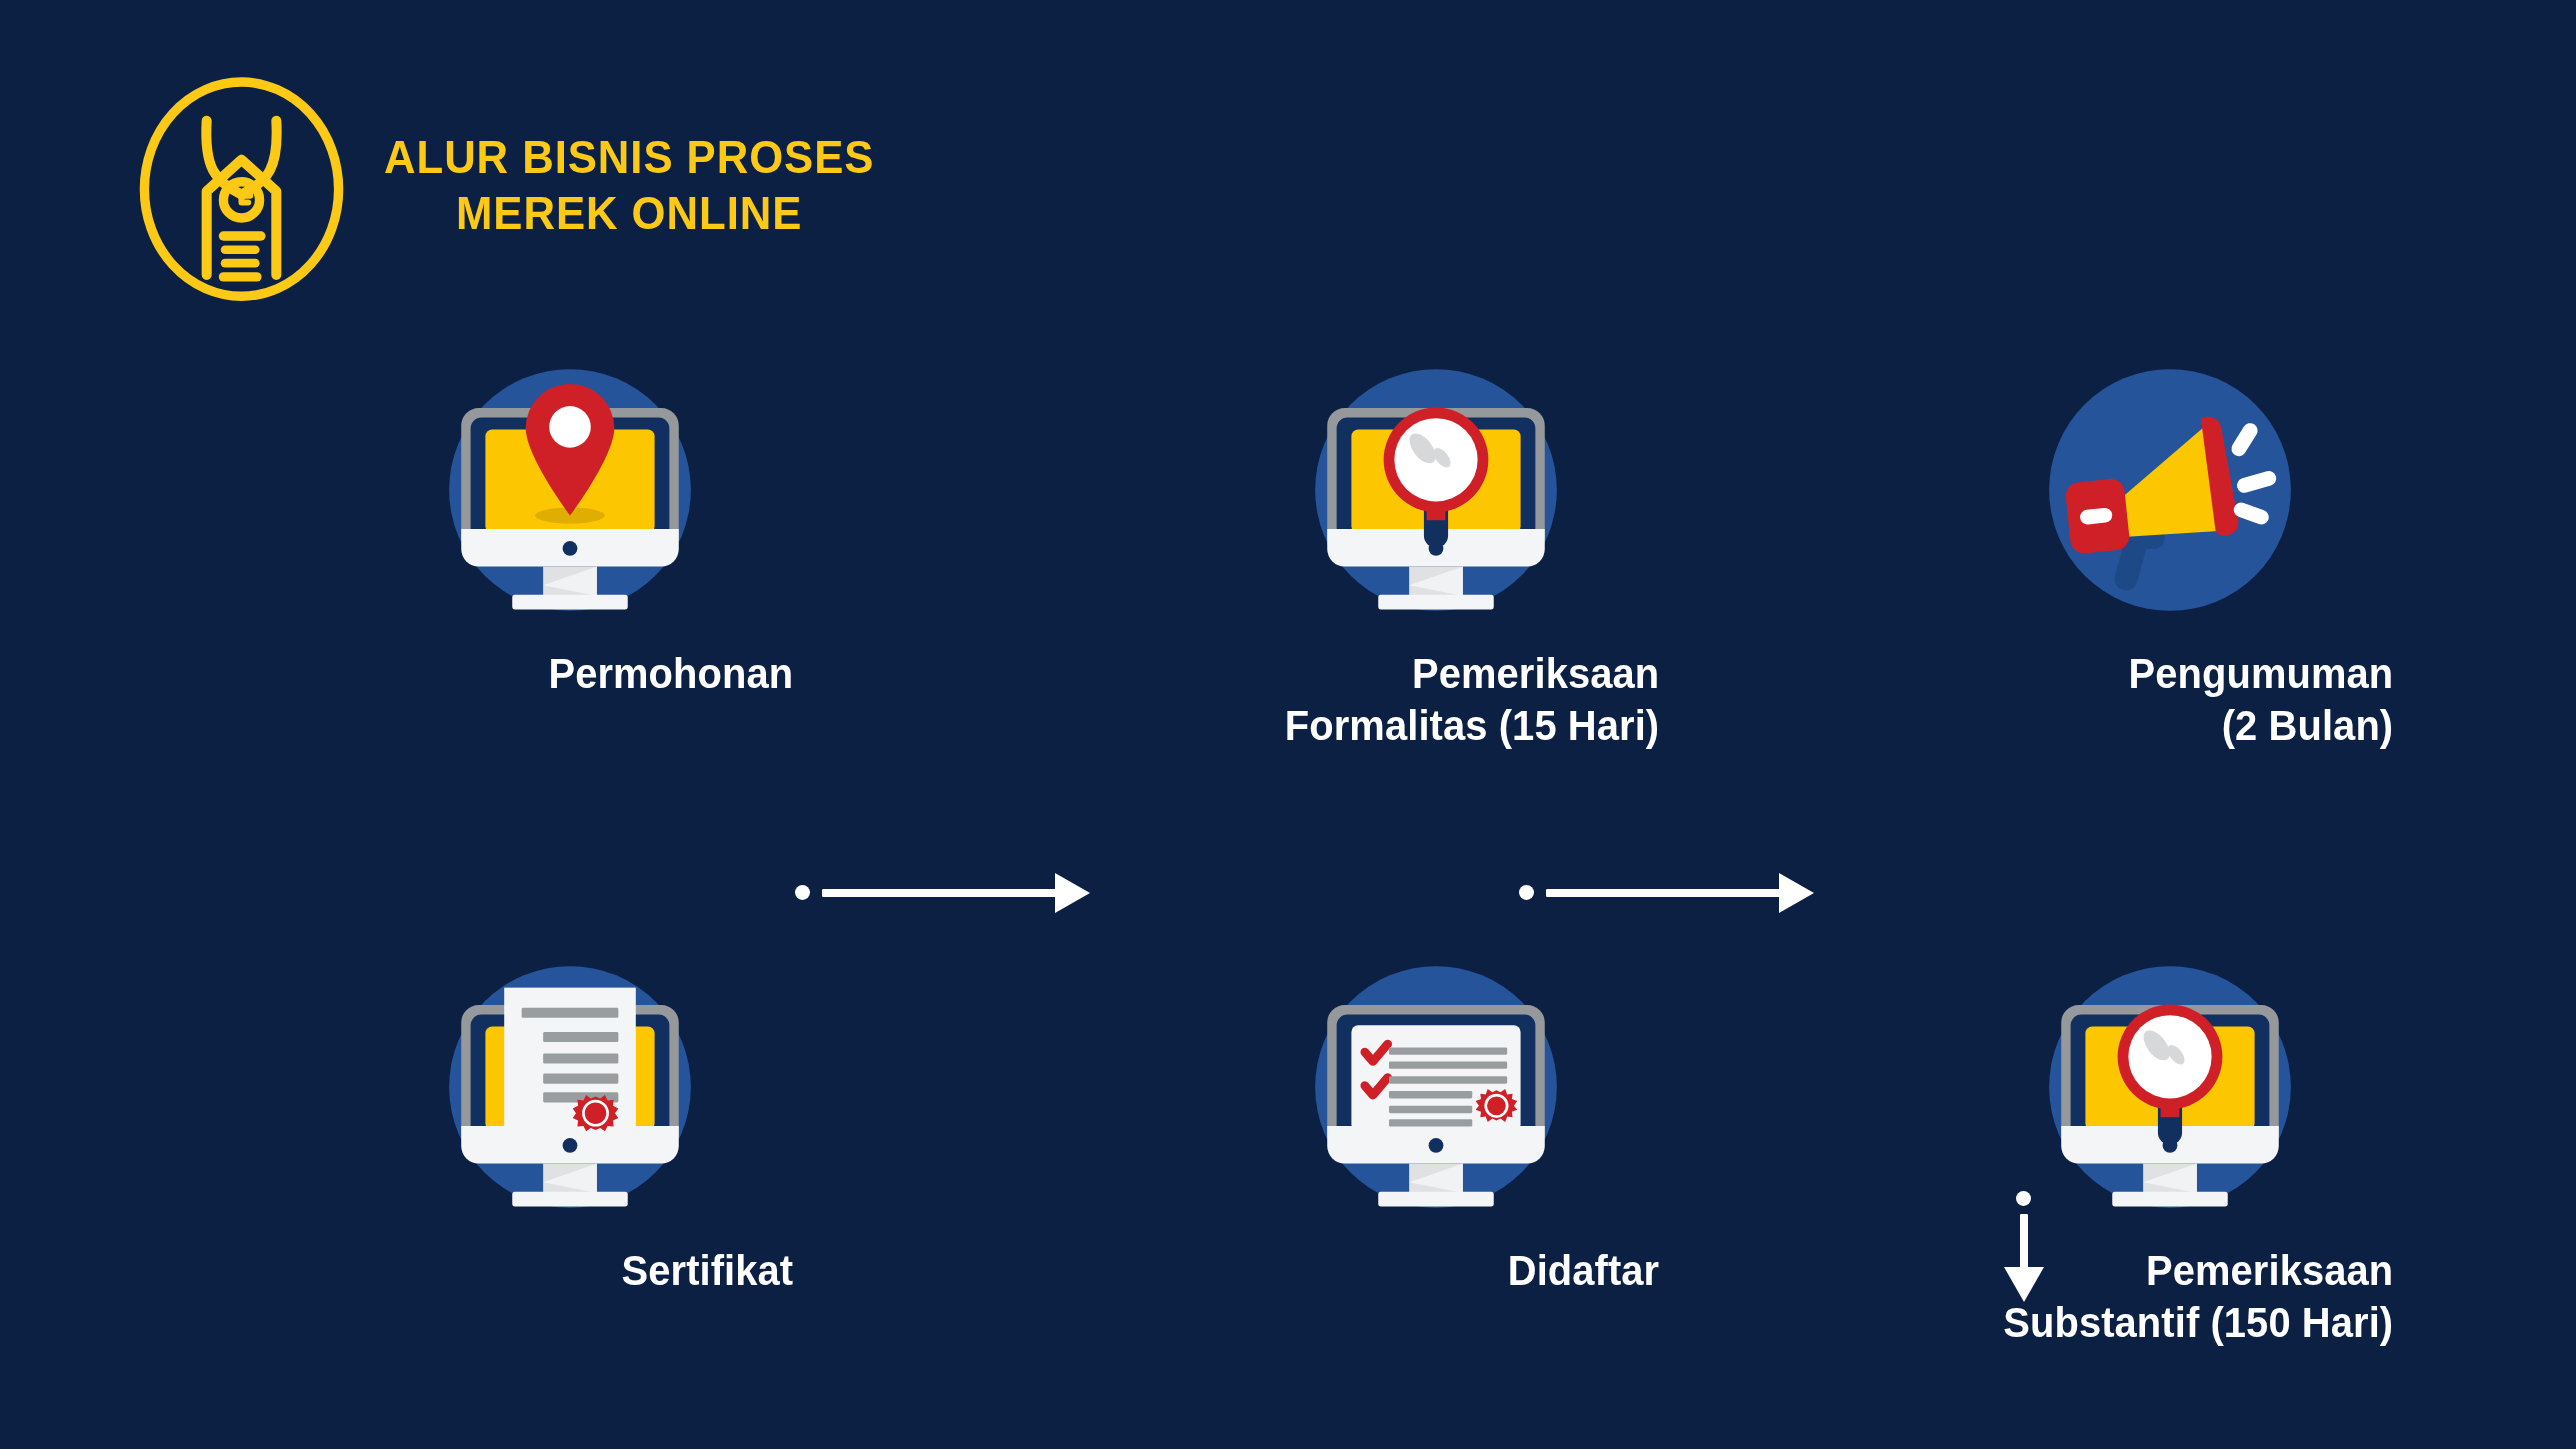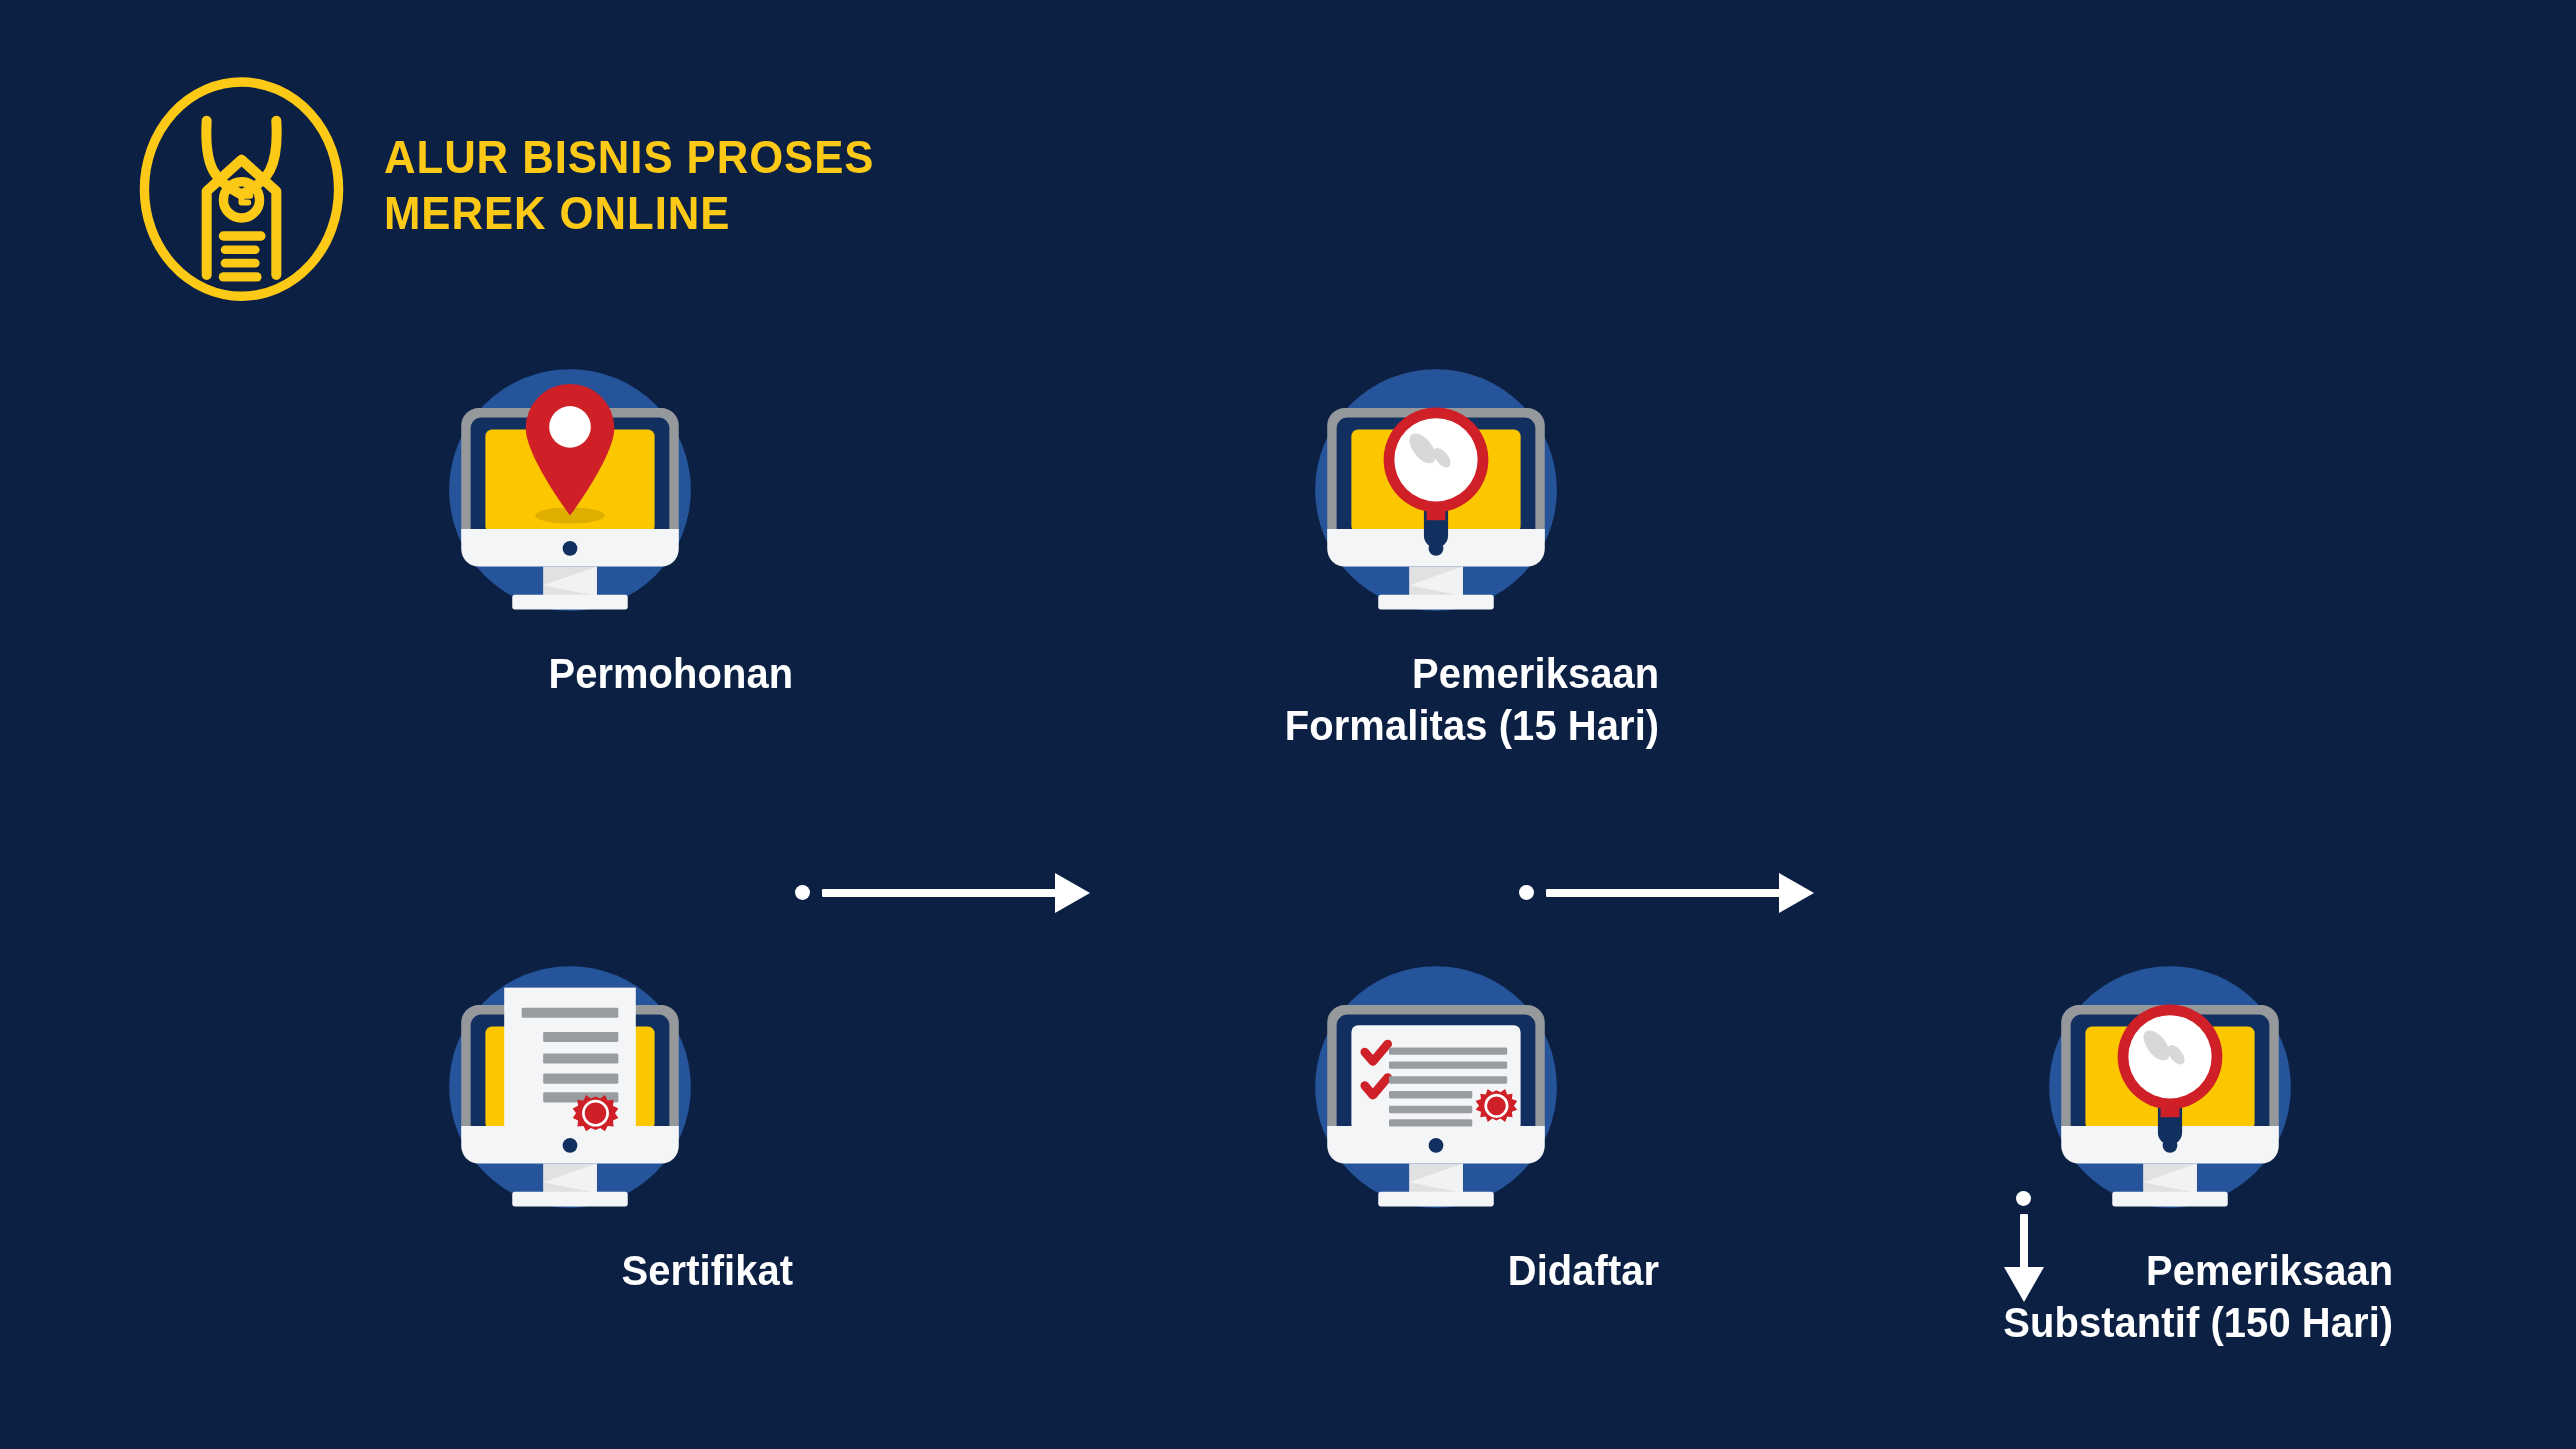--- a/index.html
+++ b/index.html
@@ -5,21 +5,21 @@
   * { margin:0; padding:0; box-sizing:border-box; }
   html,body{ background:#0c2044; }
   body{
     width:2576px; height:1449px;
     font-family:"Liberation Sans", sans-serif;
     overflow:hidden; position:relative;
   }
   .stage{ position:absolute; inset:0; background:#0c2044; }
 
   
-  .header{ position:absolute; left:134px; top:74px; display:flex; align-items:center; gap:35px; }
+  .header{ position:absolute; left:134px; top:74px; display:flex; align-items:center; gap:35px;text-align:center; }
   .logo-wrap{ width:215px; height:231px; position:relative; }
   .title-block{ padding-bottom:9.4px; }
   .title-line{
     color:#fbc916;
     font-weight:bold;
     font-size:47px;
     letter-spacing:1px;
     line-height:1.18;
     white-space:nowrap;
     font-stretch:condensed;
@@ -166,20 +166,45 @@
             <ellipse cx="190" cy="148" rx="14" ry="26" transform="rotate(-38 190 148)" fill="#d6d8da"></ellipse>
             <ellipse cx="219" cy="162" rx="9" ry="17" transform="rotate(-38 219 162)" fill="#d6d8da"></ellipse>
           </svg>
         </div>
         <div class="label">
           <div>Pemeriksaan</div>
           <div>Formalitas (15 Hari)</div>
         </div>
       </div>
 
+      <div class="node n3">
+        <div class="circle-holder">
+          <svg width="282" height="282" viewBox="0 0 420 420">
+            <circle cx="210" cy="210" r="180" fill="#26549b"></circle>
+
+            <path d="M150 258 L128 338 a17 17 0 0 0 33 9 L183 268 Z" fill="#1d4a87"></path>
+            <rect x="150" y="262" width="52" height="36" rx="16" fill="#1d4a87"></rect>
+
+            <path d="M128 230 L268 110 L300 270 L140 280 Z" fill="#fdc700"></path>
+
+            <path d="M256 104 a20 20 0 0 1 30 12 L312 258 a20 20 0 0 1 -34 14 Z" fill="#cf2027"></path>
+
+            <rect x="58" y="196" width="88" height="106" rx="20" fill="#cf2027" transform="rotate(-6 102 249)"></rect>
+            <rect x="76" y="238" width="48" height="22" rx="11" fill="#ffffff" transform="rotate(-6 100 249)"></rect>
+
+            <rect x="310" y="108" width="22" height="54" rx="11" fill="#ffffff" transform="rotate(32 321 135)"></rect>
+            <rect x="328" y="168" width="22" height="60" rx="11" fill="#ffffff" transform="rotate(74 339 198)"></rect>
+            <rect x="320" y="218" width="22" height="54" rx="11" fill="#ffffff" transform="rotate(110 331 245)"></rect>
+          </svg>
+        </div>
+        <div class="label">
+          <div>Pengumuman</div>
+          <div>(2 Bulan)</div>
+        </div>
+      </div>
 
       <div class="arrow-h a1">
         <span class="arrow-dot"></span>
         <span class="arrow-gap"></span>
         <span class="arrow-shaft"></span>
         <span class="arrow-head-r"></span>
       </div>
       <div class="arrow-h a2">
         <span class="arrow-dot"></span>
         <span class="arrow-gap"></span>

